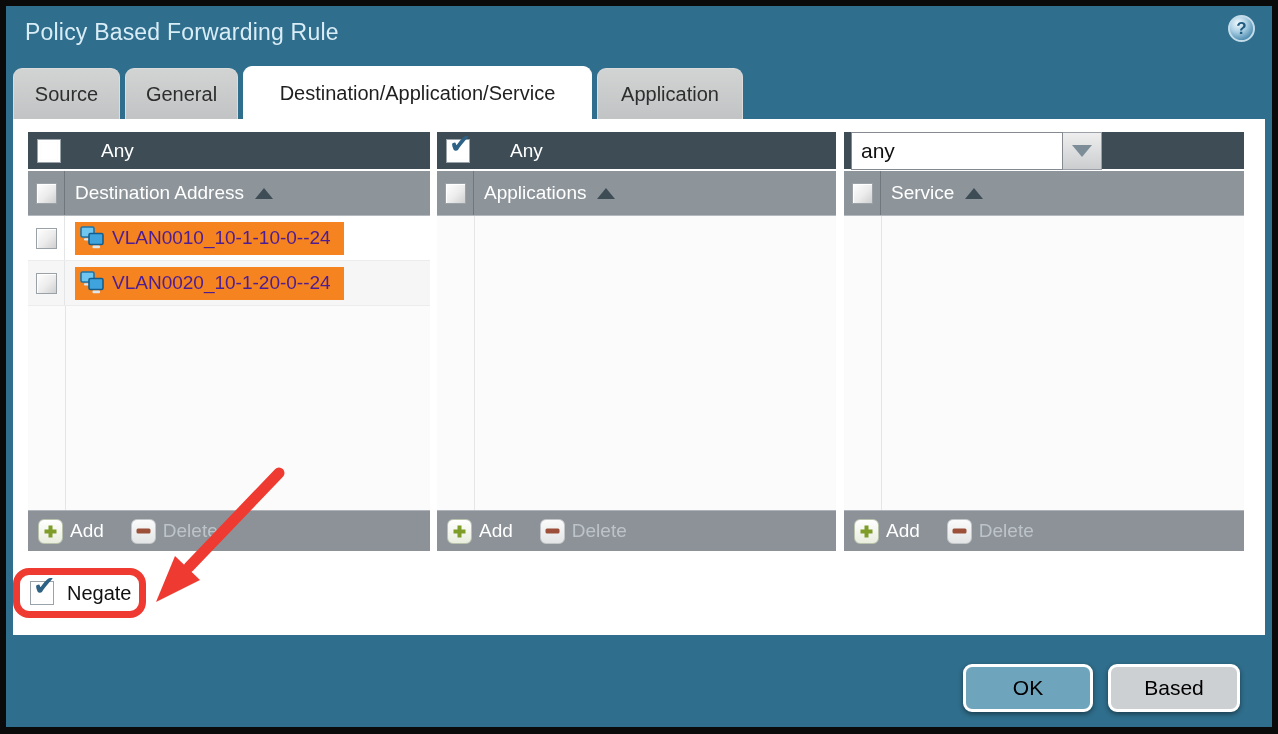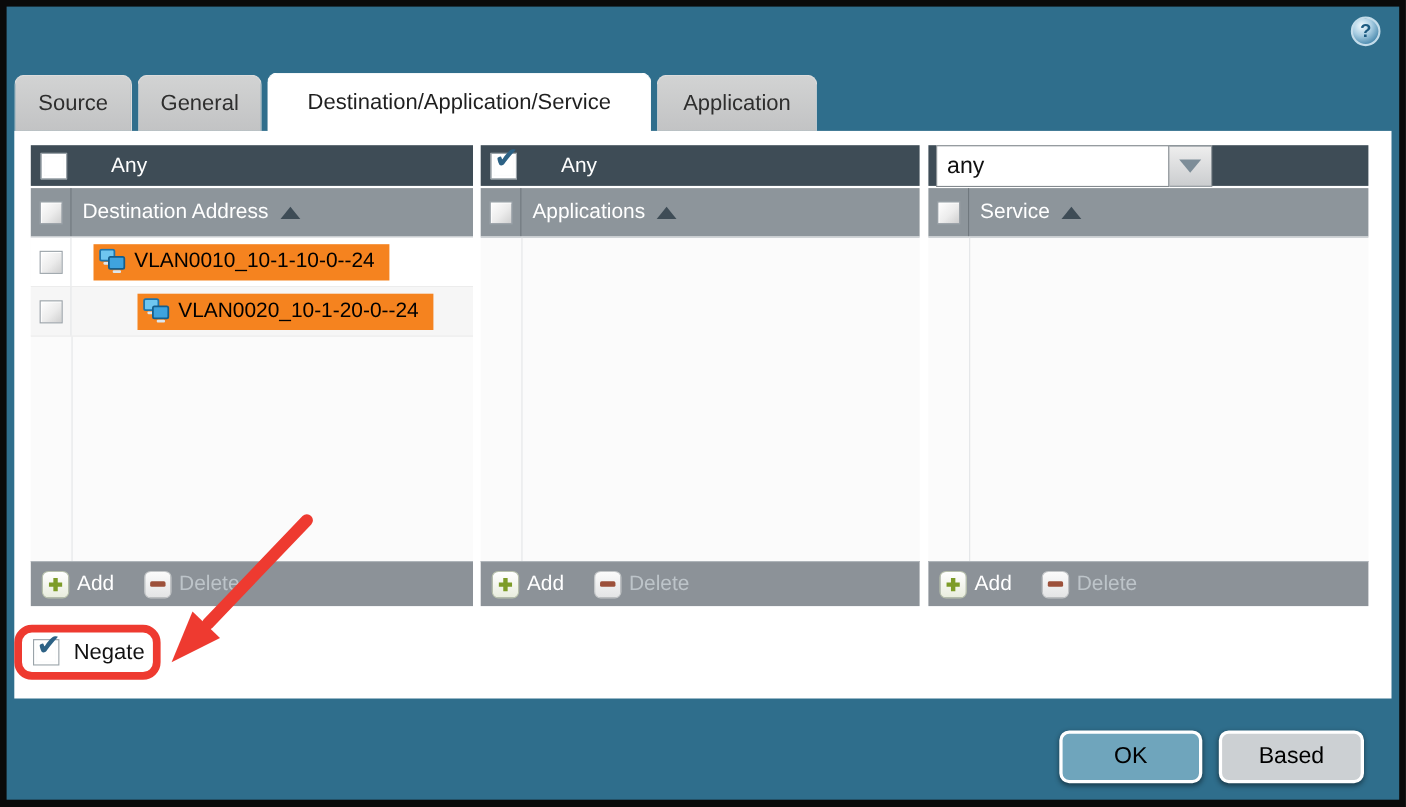--- a/index.html
+++ b/index.html
@@ -40,24 +40,24 @@
   .hdr-cb-cell { width:37px; display:flex; align-items:center; justify-content:center; border-right:1px solid #70787e; }
   .hdr-main { display:flex; align-items:center; cursor:pointer; }
   .hdr-label { color:#fff; font-size:19px; margin-left:10px; }
   .sort-asc { width:0; height:0; border-left:9px solid transparent; border-right:9px solid transparent;
     border-bottom:11px solid #3e4c56; margin-left:11px; }
 
   .panel-list { height:295px; background:#fbfbfb; border-top:1px solid #b3b9be; position:relative; }
   .list-divider { position:absolute; left:37px; top:0; bottom:0; width:1px; background:#e3e5e7; }
 
   .row { height:45px; display:flex; align-items:center; border-bottom:1px solid #ececec; background:#fff; position:relative; z-index:1; }
-  .row:nth-child(3) { background:#f6f6f6;gap:40px; }
+  .row:nth-child(3) { background:#f6f6f6; }
   .row-cb-cell { width:37px; align-self:stretch; display:flex; align-items:center; justify-content:center; border-right:1px solid #e3e5e7; }
-  .chip { display:flex; align-items:center; gap:7px; background:#f5831f; color:#000000; height:33px;
-    margin-left:20px; padding:0 13px 0 4px; font-size:19px; cursor:pointer; }
+  .chip { display:flex; align-items:center; gap:7px; background:#f5831f; color:#4c1d95; height:33px;
+    margin-left:10px; padding:0 13px 0 4px; font-size:19px; cursor:pointer; }
 
   .panel-addbar { height:41px; background:#8c9298; border-top:1px solid #aeb4b9; display:flex; align-items:center; padding-left:10px; }
   .bar-btn { display:flex; align-items:center; gap:7px; cursor:pointer; }
   .icon-sq { width:25px; height:25px; border-radius:6px; display:flex; align-items:center; justify-content:center; }
   .icon-add { background:linear-gradient(#ffffff,#e9edde); border:1px solid #b9c2ad; }
   .icon-del { background:linear-gradient(#fbfbfb,#e3e4e5); border:1px solid #c3c6c8; }
   .add-label { color:#fff; font-size:19px; }
   .del-label { color:#bdc4c9; font-size:19px; }
   .del-btn { margin-left:27px; }
 
@@ -91,20 +91,21 @@
     cursor:pointer; box-shadow:0 2px 5px rgba(0,0,0,0.45); z-index:3; }
   .btn-ok { left:963px; top:664px; width:130px; background:#6fa5bc; }
   .btn-cancel { left:1108px; top:664px; width:132px; background:#ccd0d3; }
 </style>
 </head>
 <body>
 
 <div class="dialog">
   <div class="dialog-bg"></div>
 
+  <div class="title">Policy Based Forwarding Rule</div>
   <div class="help-btn">
     <span>?</span>
   </div>
 
   <div class="tabs">
     <div class="tab t-source">
       <span>Source</span>
     </div>
     <div class="tab t-general">
       <span>General</span>

